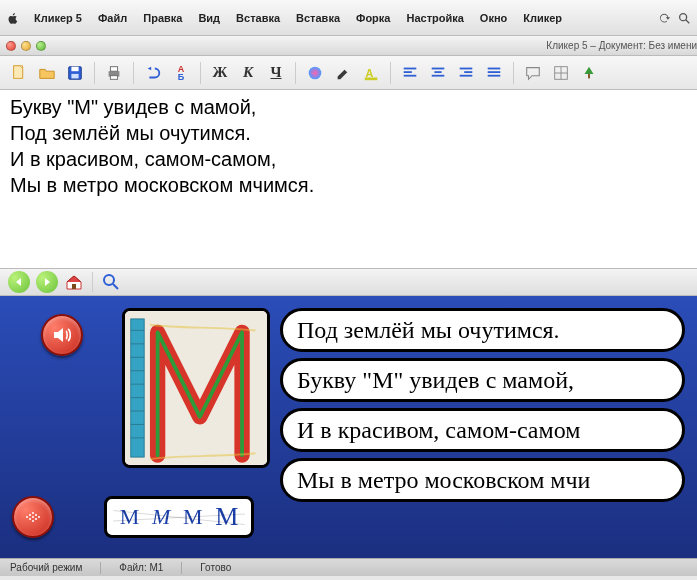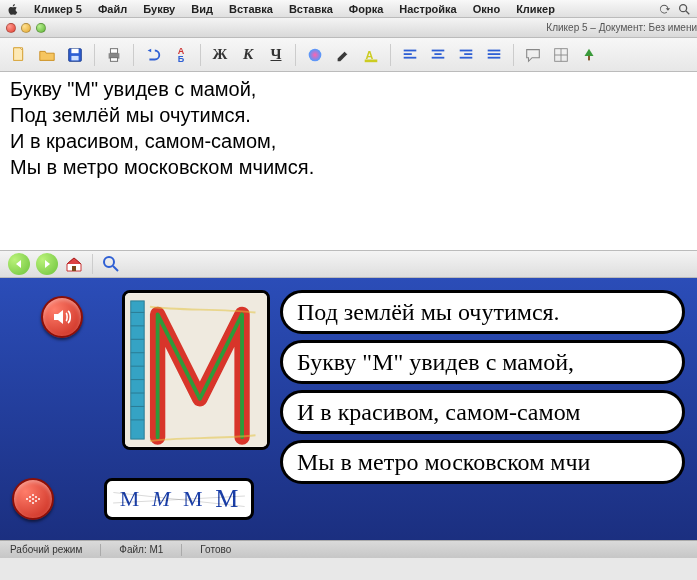--- a/index.html
+++ b/index.html
@@ -1,18 +1,18 @@
 <!DOCTYPE html>
 <html><head>
 <meta charset="utf-8">
 <style>
   * { box-sizing: border-box; margin: 0; padding: 0; }
   body { width: 697px; height: 580px; font-family: "Lucida Grande", Arial, sans-serif; background: #e8e8e8; overflow: hidden; }
 
-  .menubar { height: 18px; background: linear-gradient(#f8f8f8,#e0e0e0); display: flex; align-items: center; padding: 0 6px; font-size: 11px; color: #222; gap: 0; border-bottom: 1px solid #bbb; }
+  .menubar { height: 36px; background: linear-gradient(#f8f8f8,#e0e0e0); display: flex; align-items: center; padding: 0 6px; font-size: 11px; color: #222; gap: 0; border-bottom: 1px solid #bbb; }
   .menubar .apple { width: 14px; height: 14px; margin-right: 6px; }
   .menubar .menu-item { padding: 2px 8px; cursor: default; font-weight: bold; }
   .menubar .app-name { font-weight: bold; }
   .menubar .spacer { flex: 1; }
   .menubar .right-icons { display: flex; gap: 6px; align-items: center; }
   .menubar .ri { width: 14px; height: 14px; }
 
   .doc-titlebar { height: 20px; background: linear-gradient(#f4f4f4,#d9d9d9); display: flex; align-items: center; padding: 0 6px; font-size: 10px; color: #555; border-bottom: 1px solid #bbb; position: relative; }
   .traffic { display: flex; gap: 5px; }
   .tl { width: 10px; height: 10px; border-radius: 50%; border: 0.5px solid rgba(0,0,0,.25); }
@@ -65,21 +65,21 @@
 <body>
 
 <div class="menubar">
   <span class="apple">
     <svg viewBox="0 0 16 16">
         <path fill="#333" d="M11 9c0-1.5 1.2-2.2 1.3-2.3-0.7-1-1.8-1.1-2.2-1.1-0.9-0.1-1.8 0.5-2.2 0.5s-1.2-0.5-2-0.5c-1 0-2 0.6-2.5 1.5-1.1 1.9-0.3 4.6 0.8 6.1 0.5 0.7 1.1 1.5 1.9 1.5s1-0.5 2-0.5 1.2 0.5 2 0.5 1.4-0.7 1.9-1.5c0.6-0.9 0.8-1.7 0.8-1.8 0 0-1.8-0.7-1.8-2.4zM9.5 4.2c0.4-0.5 0.7-1.2 0.6-1.9-0.6 0-1.3 0.4-1.7 0.9-0.4 0.4-0.7 1.1-0.6 1.8 0.7 0 1.3-0.3 1.7-0.8z"></path>
       </svg>
   </span>
   <span class="menu-item app-name">Кликер 5</span>
   <span class="menu-item">Файл</span>
-  <span class="menu-item">Букву</span>
+  <span class="menu-item">Правка</span>
   <span class="menu-item">Вид</span>
   <span class="menu-item">Вставка</span>
   <span class="menu-item">Вставка</span>
   <span class="menu-item">Форка</span>
   <span class="menu-item">Настройка</span>
   <span class="menu-item">Окно</span>
   <span class="menu-item">Кликер</span>
   <span class="spacer"></span>
   <span class="right-icons">
     <svg class="ri" viewBox="0 0 16 16">

